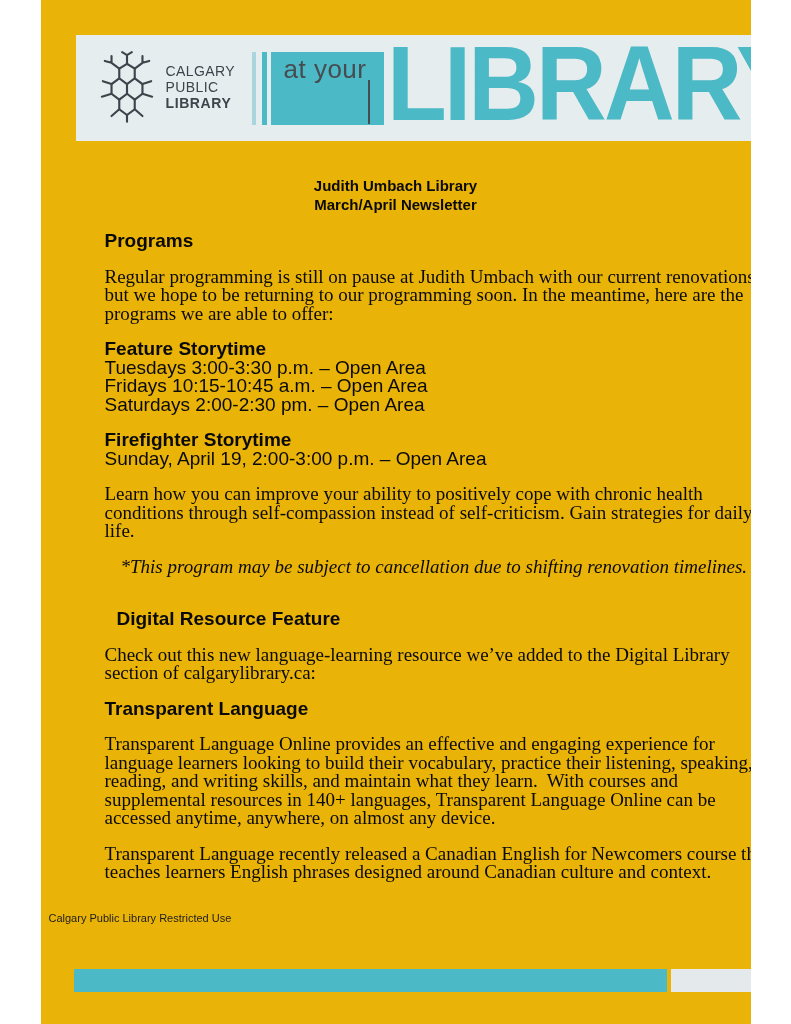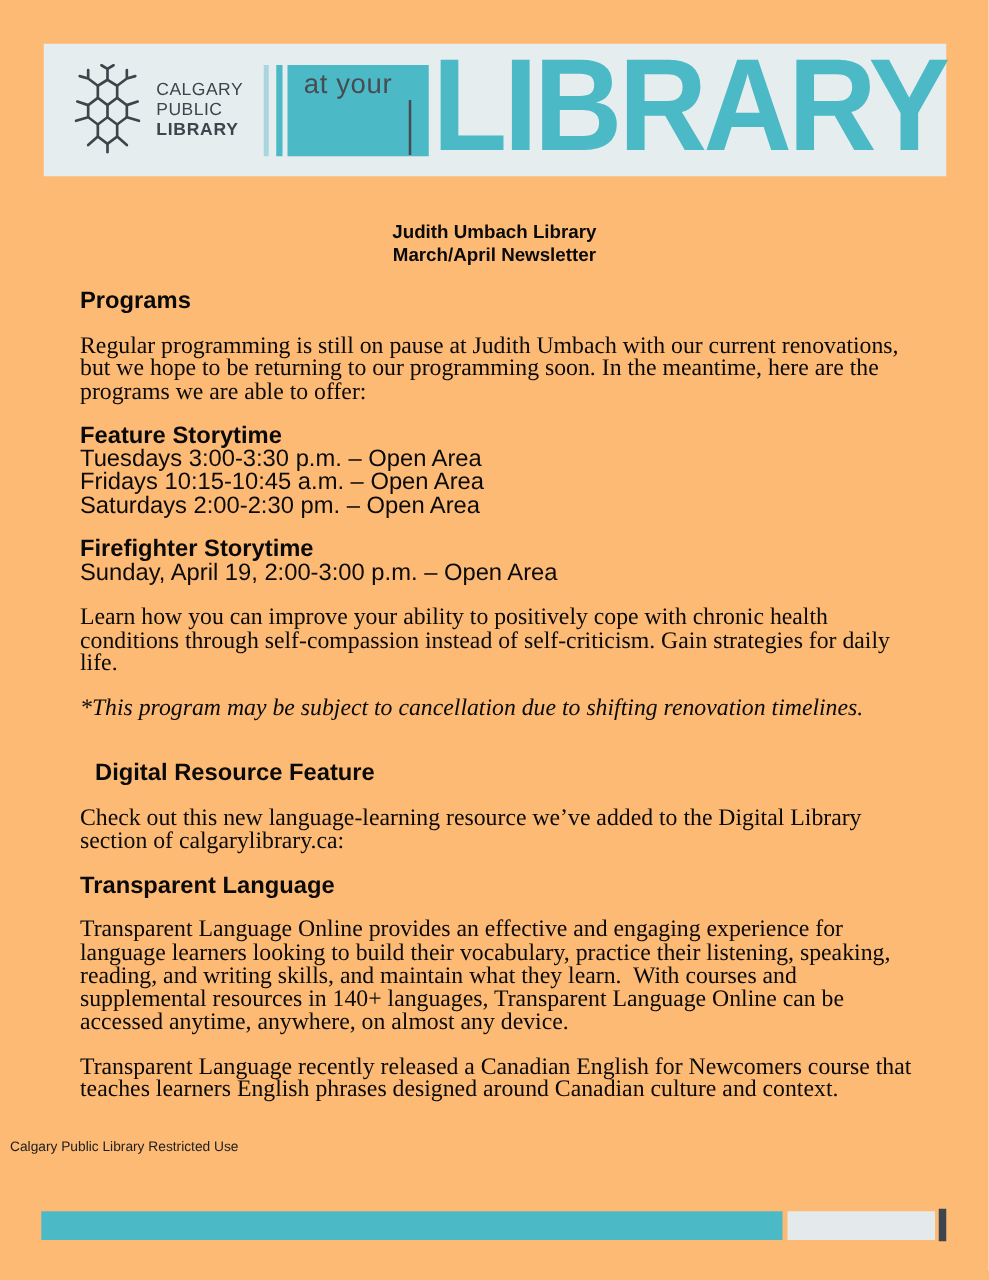--- a/index.html
+++ b/index.html
@@ -1,20 +1,20 @@
 <!DOCTYPE html>
 <html><head>
 <meta charset="utf-8">
 <style>
   * { margin:0; padding:0; box-sizing:border-box; }
   html,body { background:#ffffff; }
   .page {
     position:relative;
-    width:791px; height:1024px;
-    background:#fdba74;
+    width:710px; height:1024px;
+    background:#eab308;
     font-family:"Liberation Sans", sans-serif;
     color:#0a0a0a;
     overflow:hidden;
     margin:0 auto;
   }
 
   
   .banner {
     position:absolute; left:35px; top:35px;
     width:722px; height:106px;
@@ -35,21 +35,21 @@
   .stripe.light { left:176px; width:4px;  background:#a9d6de; }
   .stripe.dark  { left:186px; width:5px;  background:#4cb9c6; }
 
   .at-your-box {
     position:absolute; left:195px; top:17px;
     width:113px; height:73px;
     background:#4cb9c6;
   }
   .at-your-label {
     position:absolute; left:13px; top:2px;
-    font-size:22px; font-weight:400;
+    font-size:26px; font-weight:400;
     color:#474c52; letter-spacing:0.5px;
     white-space:nowrap;
   }
   .r-descender {
     position:absolute; left:97px; top:28px;
     width:2px; height:44px; background:#474c52;
   }
 
   .wordmark {
     position:absolute; left:311px; top:0;
@@ -70,21 +70,21 @@
   
   .body-text {
     position:absolute; left:64px; top:232px; width:666px;
     font-size:19px; line-height:18.5px;
   }
   .block { margin-top:17px; }
   .block.first { margin-top:0; }
   .block.big-gap { margin-top:34px;margin-left:12px; }
   .hd { font-weight:bold; }
   .para { white-space:pre-wrap;font-family:Liberation Serif, serif; }
-  .italic { font-style:italic; }
+  .italic { font-style:italic;margin-left:16px; }
 
   
   .footer-label {
     position:absolute; left:8px; top:912px;
     font-size:11px; color:#1d1d1d; z-index:2;
   }
   .footer-teal {
     position:absolute; left:33px; top:969px;
     width:593px; height:23px; background:#4cb9c6; z-index:1;
   }

